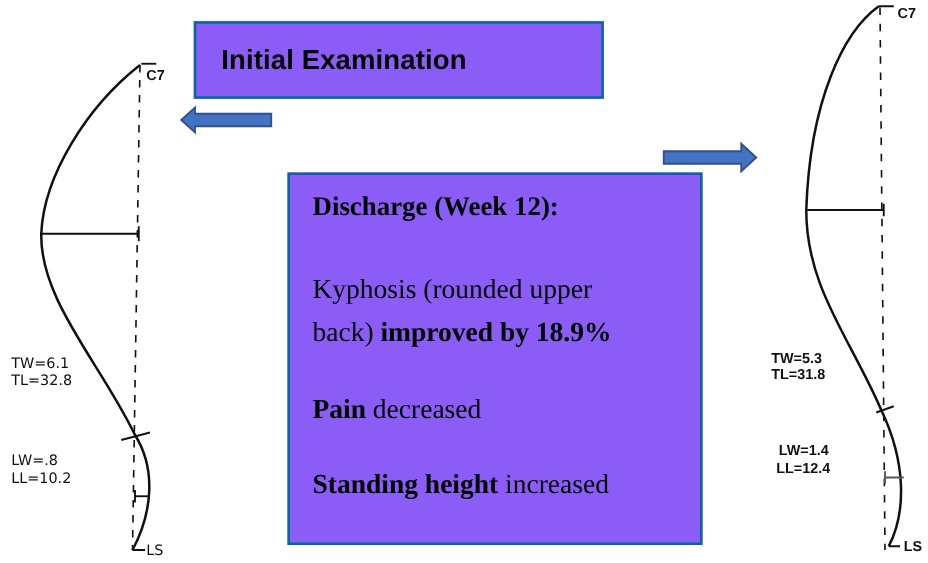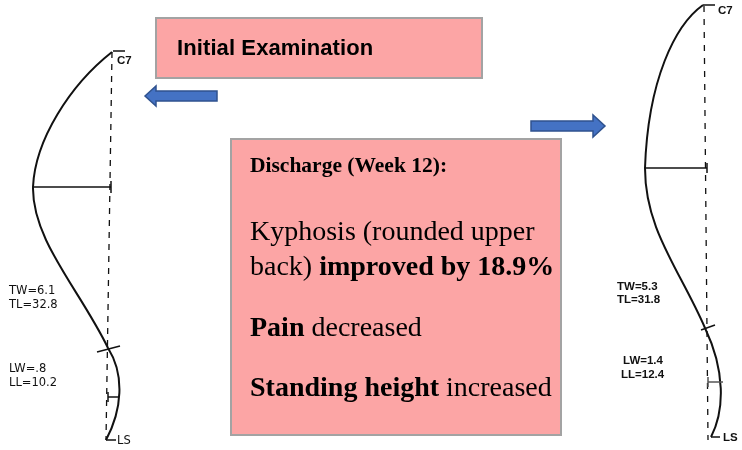--- a/index.html
+++ b/index.html
@@ -1,26 +1,26 @@
 <!DOCTYPE html>
 <html><head>
   <meta charset="utf-8">
   <style>
     html, body { margin: 0; padding: 0; background: #ffffff; }
     body { width: 742px; height: 450px; position: relative; overflow: hidden;
            font-family: "Liberation Sans", sans-serif; color: #000; }
     svg.spine { position: absolute; left: 0; top: 0; }
     .lbl { font-family: "DejaVu Sans", sans-serif; font-size: 11.5px; fill: #111; }
     .lbl-b { font-family: "Liberation Sans", sans-serif; font-size: 11.5px; font-weight: bold; fill: #111; }
-    .box { position: absolute; border: 2px solid #a3a3a3; background: #fca5a5; box-sizing: border-box; }
+    .box { position: absolute; border: 2px solid #0369a1; background: #8b5cf6; box-sizing: border-box; }
     .initial-box { left: 155px; top: 17px; width: 328px; height: 62px; }
     .initial-box .t { position: absolute; left: 20px; top: 16px; font-size: 22px; font-weight: bold; letter-spacing: 0.1px; }
     .discharge-box { left: 230px; top: 138px; width: 332px; height: 298px; font-family: Liberation Serif, serif; }
     .discharge-box .title { position: absolute; left: 18px; top: 13px; font-size: 21.5px; font-weight: bold; }
-    .discharge-box .p { position: absolute; left: 18px; font-size: 28px; line-height: 33px; }
+    .discharge-box .p { position: absolute; left: 18px; font-size: 22px; line-height: 33px; }
     .discharge-box b { font-weight: bold; }
     .arrow { position: absolute; }
   </style>
 </head>
 <body>
 
 <svg class="spine" width="742" height="450" viewBox="0 0 742 450">
 
   <g>
     <line x1="112" y1="52" x2="106" y2="440" stroke="#111" stroke-width="1.3" stroke-dasharray="6,6"></line>

